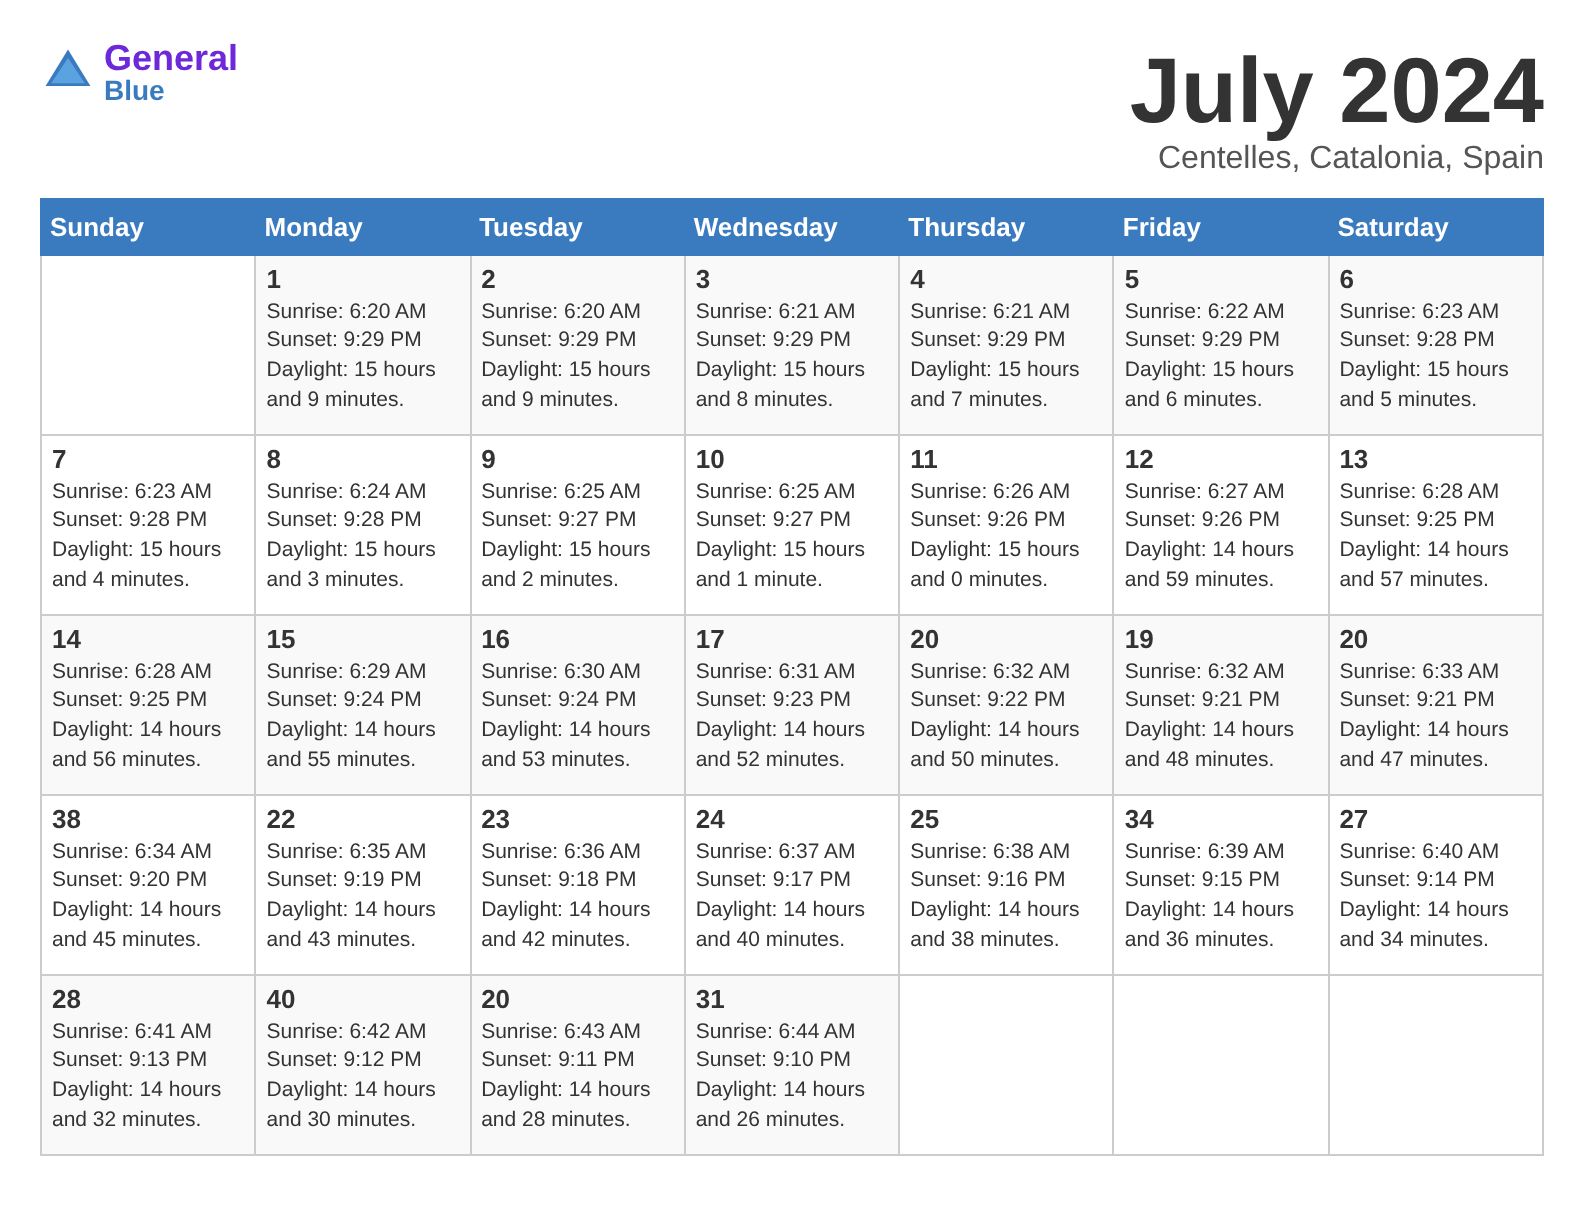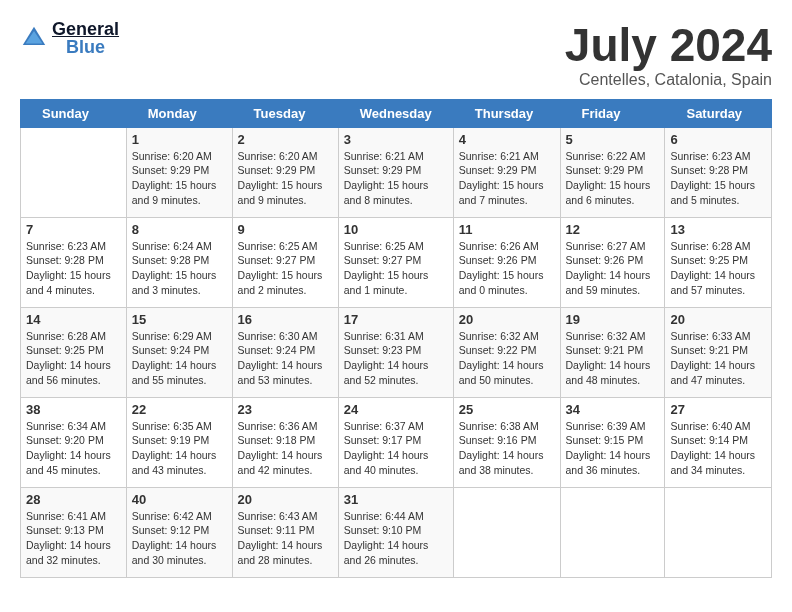--- a/index.html
+++ b/index.html
@@ -17,30 +17,28 @@
       margin-bottom: 10px;
     }
     .logo {
       display: flex;
       align-items: center;
       gap: 4px;
     }
     .logo-text-general {
       font-size: 18px;
       font-weight: bold;
-      color: #0f172a;
+      color: #6d28d9;
       line-height: 1;
-      text-decoration: underline;
     }
     .logo-text-blue {
-      font-size: 18px;
+      font-size: 14px;
       font-weight: bold;
       color: #3a7bbf;
       line-height: 1;
-      text-align: center;
     }
     .logo-icon {
       width: 28px;
       height: 28px;
     }
     .title-block {
       text-align: right;
     }
     .month-year {
       font-size: 46px;
@@ -53,21 +51,21 @@
       color: #555;
     }
     table {
       width: 100%;
       border-collapse: collapse;
       font-size: 11px;
     }
     thead tr th {
       background-color: #3a7bbf;
       color: #fff;
-      padding: 6px 21px;
+      padding: 6px 4px;
       text-align: left;
       font-size: 13px;
       font-weight: bold;
       border: 1px solid #3a7bbf;
     }
     tbody tr td {
       border: 1px solid #ccc;
       vertical-align: top;
       padding: 4px 5px;
       width: calc(100% / 7);

